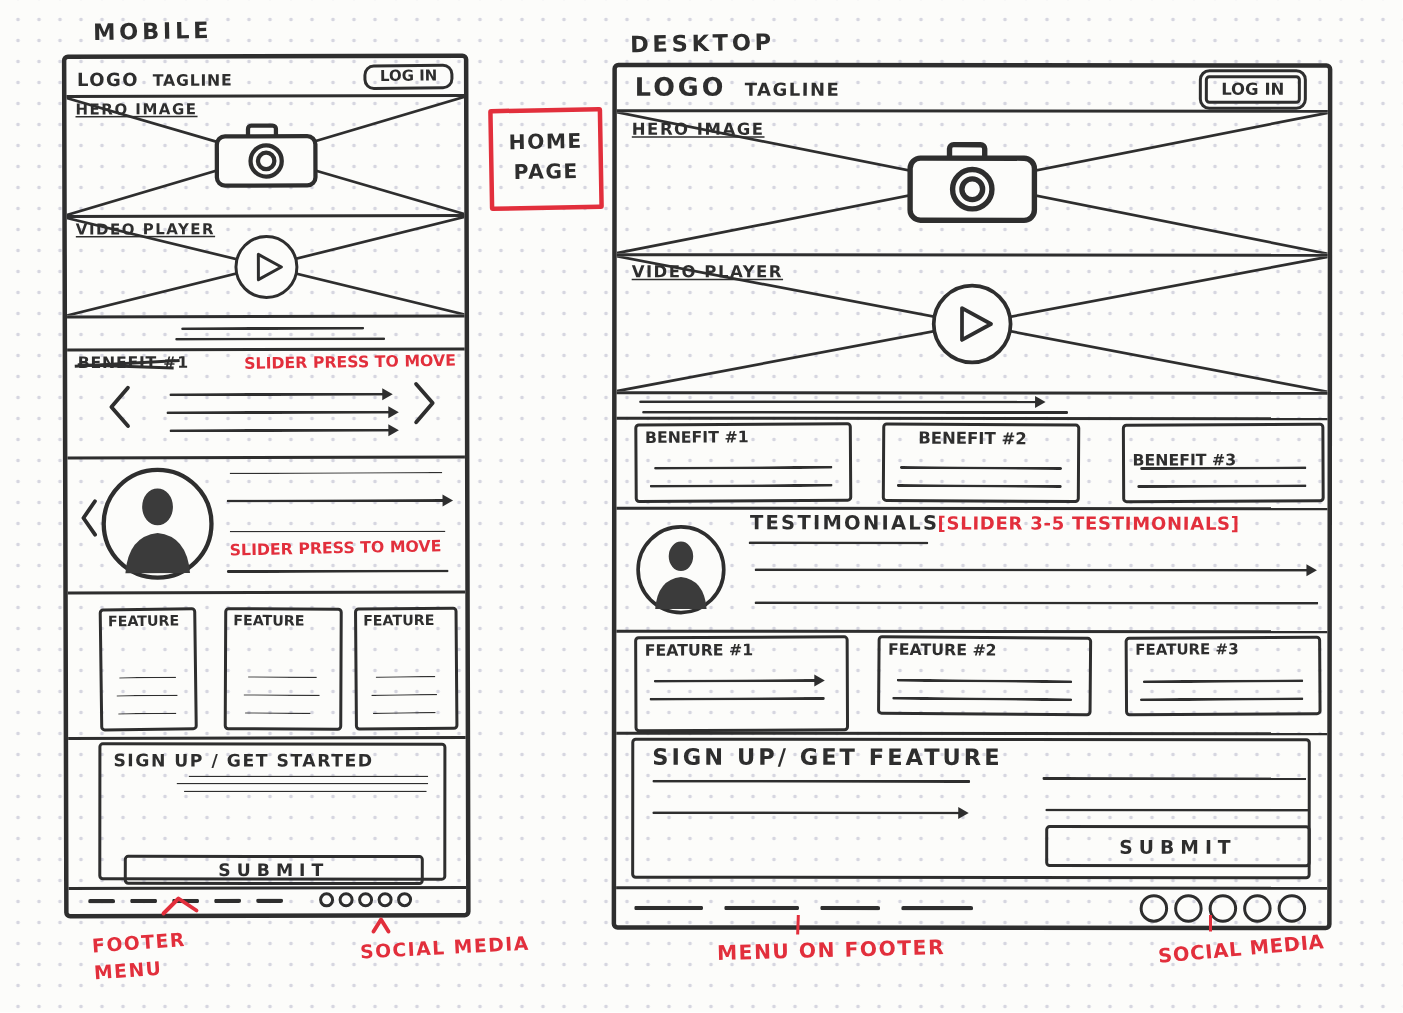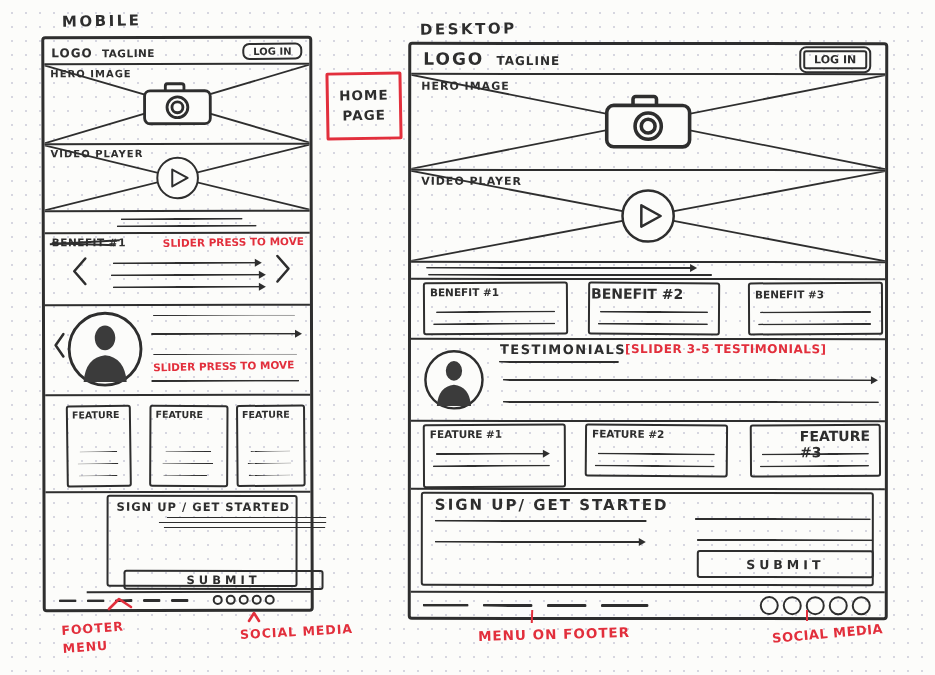--- a/index.html
+++ b/index.html
@@ -17,21 +17,21 @@
   }
   .hand{font-weight:700;color:var(--ink);}
   .red{color:var(--red);font-weight:700;}
   .abs{position:absolute;}
   .sheet-title{position:absolute;font-weight:700;font-size:15px;letter-spacing:2.5px;transform:rotate(-1deg);}
   .panel{position:absolute;border:3px solid var(--ink);border-radius:4px;display:flex;flex-direction:column;box-sizing:border-box;}
   .sec{position:relative;box-sizing:border-box;border-bottom:2.4px solid var(--ink);flex-shrink:0;}
   .sec.nb{border-bottom:none;}
   .xcross{position:absolute;left:0;top:0;width:100%;height:100%;}
   .xcross line{stroke:var(--ink);stroke-width:1.8;vector-effect:non-scaling-stroke;}
-  .corner-label{position:absolute;top:3px;left:6px;font-weight:700;z-index:2;}
+  .corner-label{position:absolute;top:3px;left:6px;font-weight:700;z-index:2;text-decoration:underline;}
   .cicon{position:absolute;left:50%;top:50%;transform:translate(-50%,-50%);z-index:3;}
   .sk-icon rect,.sk-icon circle,.sk-icon polygon{fill:var(--paper);stroke:var(--ink);stroke-width:2.6;stroke-linejoin:round;stroke-linecap:round;}
   .sk-line{fill:none;stroke:var(--ink);stroke-width:3;stroke-linecap:round;stroke-linejoin:round;}
   .red-line{fill:none;stroke:var(--red);stroke-width:2.6;stroke-linecap:round;stroke-linejoin:round;}
   .line{position:absolute;height:0;border-top:2.4px solid var(--ink);border-radius:3px;}
   .line.thin{border-top-width:1.9px;}
   .line.arrow::after{content:"";position:absolute;right:-3px;top:-5px;width:0;height:0;
     border-left:7px solid var(--ink);border-top:4px solid transparent;border-bottom:4px solid transparent;}
   .box{position:absolute;border:2.3px solid var(--ink);border-radius:3px;box-sizing:border-box;background:transparent;}
   .sketch-btn{border:2.2px solid var(--ink);border-radius:7px;padding:1px 9px;font-weight:700;background:transparent;color:var(--ink);font-family:"DejaVu Sans",sans-serif;}
@@ -138,21 +138,21 @@
         <div class="line thin" style="left:16%;width:58%;top:68px;"></div>
       </div>
       <div class="box" style="left:191px;top:9px;width:69px;height:82px;transform:rotate(-.3deg);">
         <div class="feat-label" style="font-size:9.5px;">FEATURE</div>
         <div class="line thin" style="left:18%;width:62%;top:44px;"></div>
         <div class="line thin" style="left:14%;width:68%;top:56px;"></div>
         <div class="line thin" style="left:16%;width:64%;top:68px;"></div>
       </div>
     </div>
 
-    <div class="sec" style="height:100px;margin-left:41px;">
+    <div class="sec" style="height:100px;">
       <div class="box" style="left:20px;top:2px;right:13px;bottom:4px;transform:rotate(.2deg);">
         <span class="hand" style="position:absolute;left:8px;top:3px;font-size:11.5px;letter-spacing:1px;">SIGN UP / GET STARTED</span>
         <div class="line thin" style="left:58px;width:160px;top:20px;"></div>
         <div class="line thin" style="left:50px;width:168px;top:25px;"></div>
         <div class="line thin" style="left:55px;width:162px;top:30px;"></div>
         <div class="box" style="left:15px;top:73px;width:200px;height:20px;display:flex;align-items:center;justify-content:center;">
           <span class="hand" style="font-size:11.5px;letter-spacing:4px;">SUBMIT</span>
         </div>
       </div>
     </div>
@@ -222,26 +222,26 @@
       <div class="line" style="left:17px;width:284px;top:11px;"></div>
     </div>
 
     <div class="sec" style="height:60px;">
       <div class="box" style="left:12px;top:2px;width:145px;height:53px;transform:rotate(-.4deg);">
         <div class="feat-label" style="font-size:10.5px;padding:2px 5px;">BENEFIT #1</div>
         <div class="line" style="left:8%;width:84%;top:27px;"></div>
         <div class="line" style="left:6%;width:86%;top:39px;"></div>
       </div>
       <div class="box" style="left:177px;top:2px;width:132px;height:53px;transform:rotate(.3deg);">
-        <div class="feat-label" style="font-size:14px;padding:2px 1px;">BENEFIT #2</div>
+        <div class="feat-label" style="font-size:11px;padding:2px 22px;">BENEFIT #2</div>
         <div class="line" style="left:8%;width:84%;top:27px;"></div>
         <div class="line" style="left:6%;width:86%;top:39px;"></div>
       </div>
       <div class="box" style="left:337px;top:2px;width:135px;height:53px;transform:rotate(-.3deg);">
-        <div class="feat-label" style="font-size:10.5px;padding:4px 5px;">BENEFIT #3</div>
+        <div class="feat-label" style="font-size:10.5px;padding:17px 5px;">BENEFIT #3</div>
         <div class="line" style="left:8%;width:84%;top:27px;"></div>
         <div class="line" style="left:6%;width:86%;top:39px;"></div>
       </div>
     </div>
 
     <div class="sec" style="height:82px;">
       <svg class="abs" style="left:12px;top:9px;" width="62" height="62" viewBox="0 0 76 76">
         <circle cx="38" cy="38" r="35" fill="var(--paper)" stroke="var(--ink)" stroke-width="3"></circle>
         <ellipse cx="38" cy="27" rx="10" ry="12" fill="#3b3b3b"></ellipse>
         <path d="M17,70 Q19,46 38,44 Q57,46 59,70 Z" fill="#3b3b3b"></path>
@@ -258,29 +258,29 @@
         <div class="feat-label" style="font-size:10.5px;padding:2px 5px;">FEATURE #1</div>
         <div class="line arrow" style="left:8%;width:80%;top:27px;"></div>
         <div class="line" style="left:6%;width:84%;top:39px;"></div>
       </div>
       <div class="box" style="left:174px;top:2px;width:143px;height:53px;transform:rotate(.4deg);">
         <div class="feat-label" style="font-size:10.5px;padding:2px 5px;">FEATURE #2</div>
         <div class="line" style="left:8%;width:84%;top:27px;"></div>
         <div class="line" style="left:6%;width:86%;top:39px;"></div>
       </div>
       <div class="box" style="left:339px;top:2px;width:131px;height:53px;transform:rotate(-.4deg);">
-        <div class="feat-label" style="font-size:14px;padding:2px 5px;margin-left:43px;">FEATURE #3</div>
+        <div class="feat-label" style="font-size:10px;padding:2px 5px;">FEATURE #3</div>
         <div class="line" style="left:8%;width:84%;top:27px;"></div>
         <div class="line" style="left:6%;width:86%;top:39px;"></div>
       </div>
     </div>
 
     <div class="sec" style="height:103px;">
       <div class="box" style="left:10px;top:2px;right:11px;bottom:5px;">
-        <span class="hand" style="position:absolute;left:12px;top:2px;font-size:15px;letter-spacing:2px;">SIGN UP/ GET STARTED</span>
+        <span class="hand" style="position:absolute;left:12px;top:2px;font-size:15px;letter-spacing:2px;">SIGN UP/ GET FEATURE</span>
         <div class="line" style="left:12px;width:212px;top:26px;"></div>
         <div class="line" style="left:272px;width:176px;top:24px;"></div>
         <div class="line arrow" style="left:12px;width:208px;top:47px;"></div>
         <div class="line" style="left:274px;width:176px;top:45px;"></div>
         <div class="box" style="left:274px;top:56px;width:177px;height:28px;display:flex;align-items:center;justify-content:center;">
           <span class="hand" style="font-size:12.5px;letter-spacing:4px;">SUBMIT</span>
         </div>
       </div>
     </div>
 

